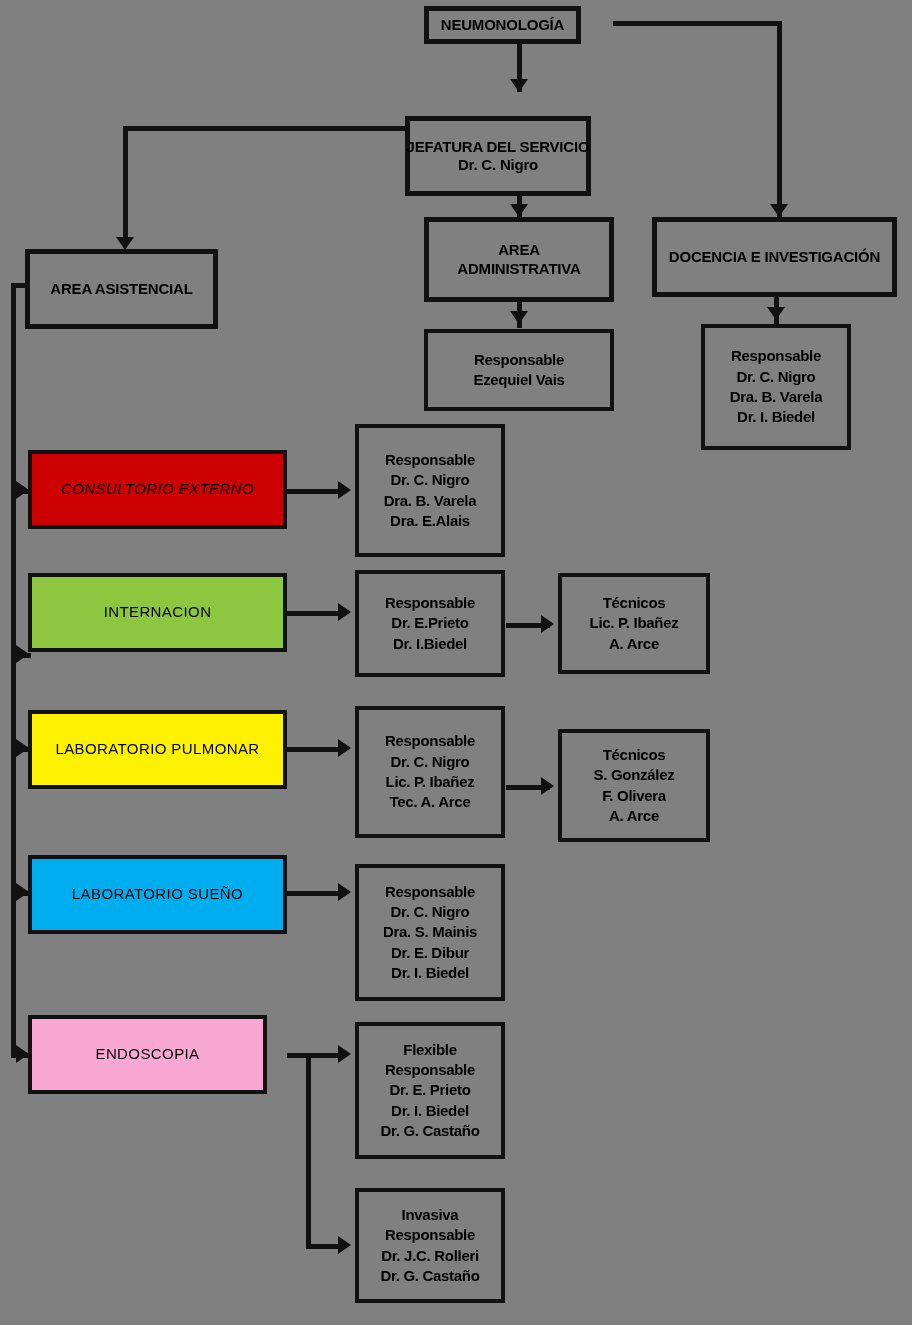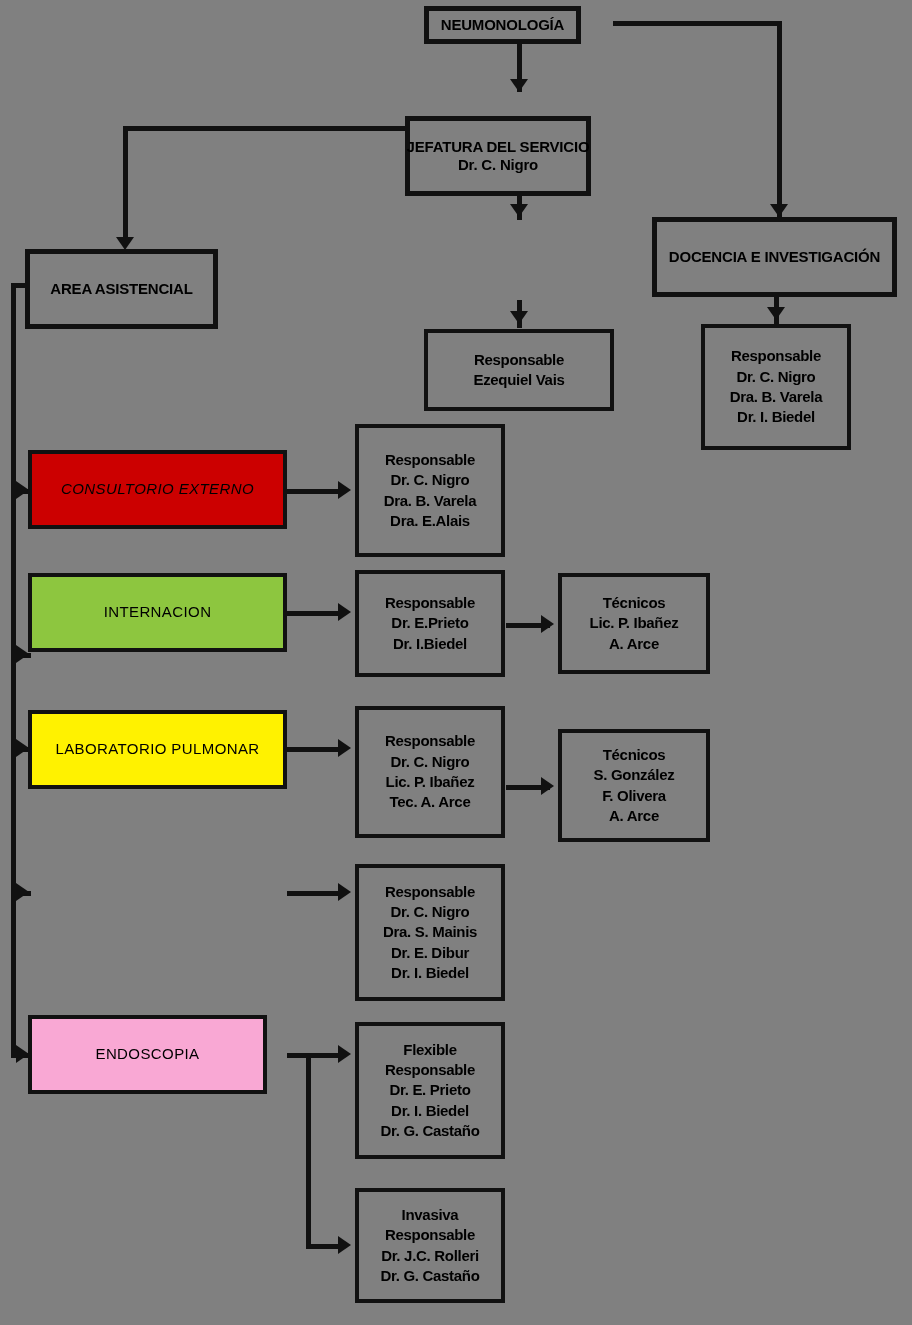--- a/index.html
+++ b/index.html
@@ -158,20 +158,24 @@
 
   <div class="node hdr" style="left:405px;top:92px;width:186px;height:80px;border-width:5px;margin-top:24px;">
     <span class="line">JEFATURA DEL SERVICIO</span>
     <span class="line">Dr. C. Nigro</span>
   </div>
 
   <div class="node hdr" style="left:25px;top:249px;width:193px;height:80px;border-width:5px;">
     <span class="line">AREA ASISTENCIAL</span>
   </div>
 
+  <div class="node hdr" style="left:424px;top:217px;width:190px;height:85px;border-width:5px;">
+    <span class="line">AREA</span>
+    <span class="line">ADMINISTRATIVA</span>
+  </div>
 
   <div class="node hdr" style="left:652px;top:217px;width:245px;height:80px;border-width:5px;">
     <span class="line">DOCENCIA E INVESTIGACIÓN</span>
   </div>
 
   <div class="node staff" style="left:424px;top:329px;width:190px;height:82px;">
     <span class="line">Responsable</span>
     <span class="line">Ezequiel Vais</span>
   </div>
 
@@ -215,20 +219,23 @@
     <span class="line">Lic. P. Ibañez</span>
     <span class="line">Tec. A. Arce</span>
   </div>
   <div class="node staff" style="left:558px;top:729px;width:152px;height:113px;">
     <span class="line">Técnicos</span>
     <span class="line">S. González</span>
     <span class="line">F. Olivera</span>
     <span class="line">A. Arce</span>
   </div>
 
+  <div class="node service" style="left:28px;top:855px;width:259px;height:79px;background:#00AEEF;">
+    <span class="line">LABORATORIO SUEÑO</span>
+  </div>
   <div class="node staff" style="left:355px;top:864px;width:150px;height:137px;">
     <span class="line">Responsable</span>
     <span class="line">Dr. C. Nigro</span>
     <span class="line">Dra. S. Mainis</span>
     <span class="line">Dr. E. Dibur</span>
     <span class="line">Dr. I. Biedel</span>
   </div>
 
   <div class="node service" style="left:28px;top:1015px;width:239px;height:79px;background:#f9a8d4;">
     <span class="line">ENDOSCOPIA</span>

